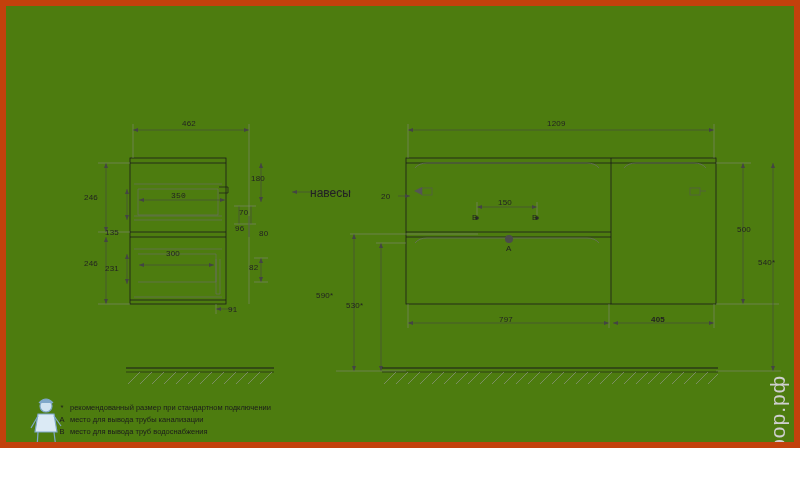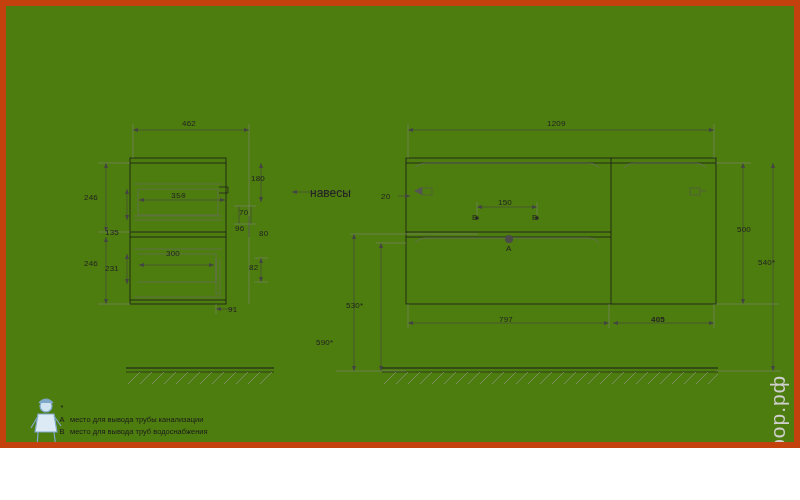--- a/index.html
+++ b/index.html
@@ -319,28 +319,29 @@
   <div class="label-text" style="left:304px; top:180px;">навесы</div>
 
   <div class="dim-text" style="left:541px; top:113px;">1209</div>
   <div class="dim-text" style="left:375px; top:186px;">20</div>
   <div class="dim-text" style="left:492px; top:192px;">150</div>
   <div class="dim-text" style="left:466px; top:207px;">B</div>
   <div class="dim-text" style="left:526px; top:207px;">B</div>
   <div class="dim-text" style="left:500px; top:238px;">A</div>
   <div class="dim-text" style="left:723px; top:219px;padding-left:8px;">500</div>
   <div class="dim-text" style="left:752px; top:252px;">540*</div>
-  <div class="dim-text" style="left:310px; top:285px;margin-top:47px;">590*</div>
+  <div class="dim-text" style="left:310px; top:285px;">590*</div>
   <div class="dim-text" style="left:340px; top:295px;">530*</div>
   <div class="dim-text" style="left:493px; top:309px;">797</div>
   <div class="dim-text" style="left:645px; top:309px;font-weight:bold;">405</div>
 
   <div class="legend">
     <div class="legend-row">
       <span class="legend-key">*</span>
+      <span>рекомендованный размер при стандартном подключении</span>
     </div>
     <div class="legend-row">
       <span class="legend-key">A</span>
       <span>место для вывода трубы канализации</span>
     </div>
     <div class="legend-row">
       <span class="legend-key">B</span>
       <span>место для вывода труб водоснабжения</span>
     </div>
   </div>

